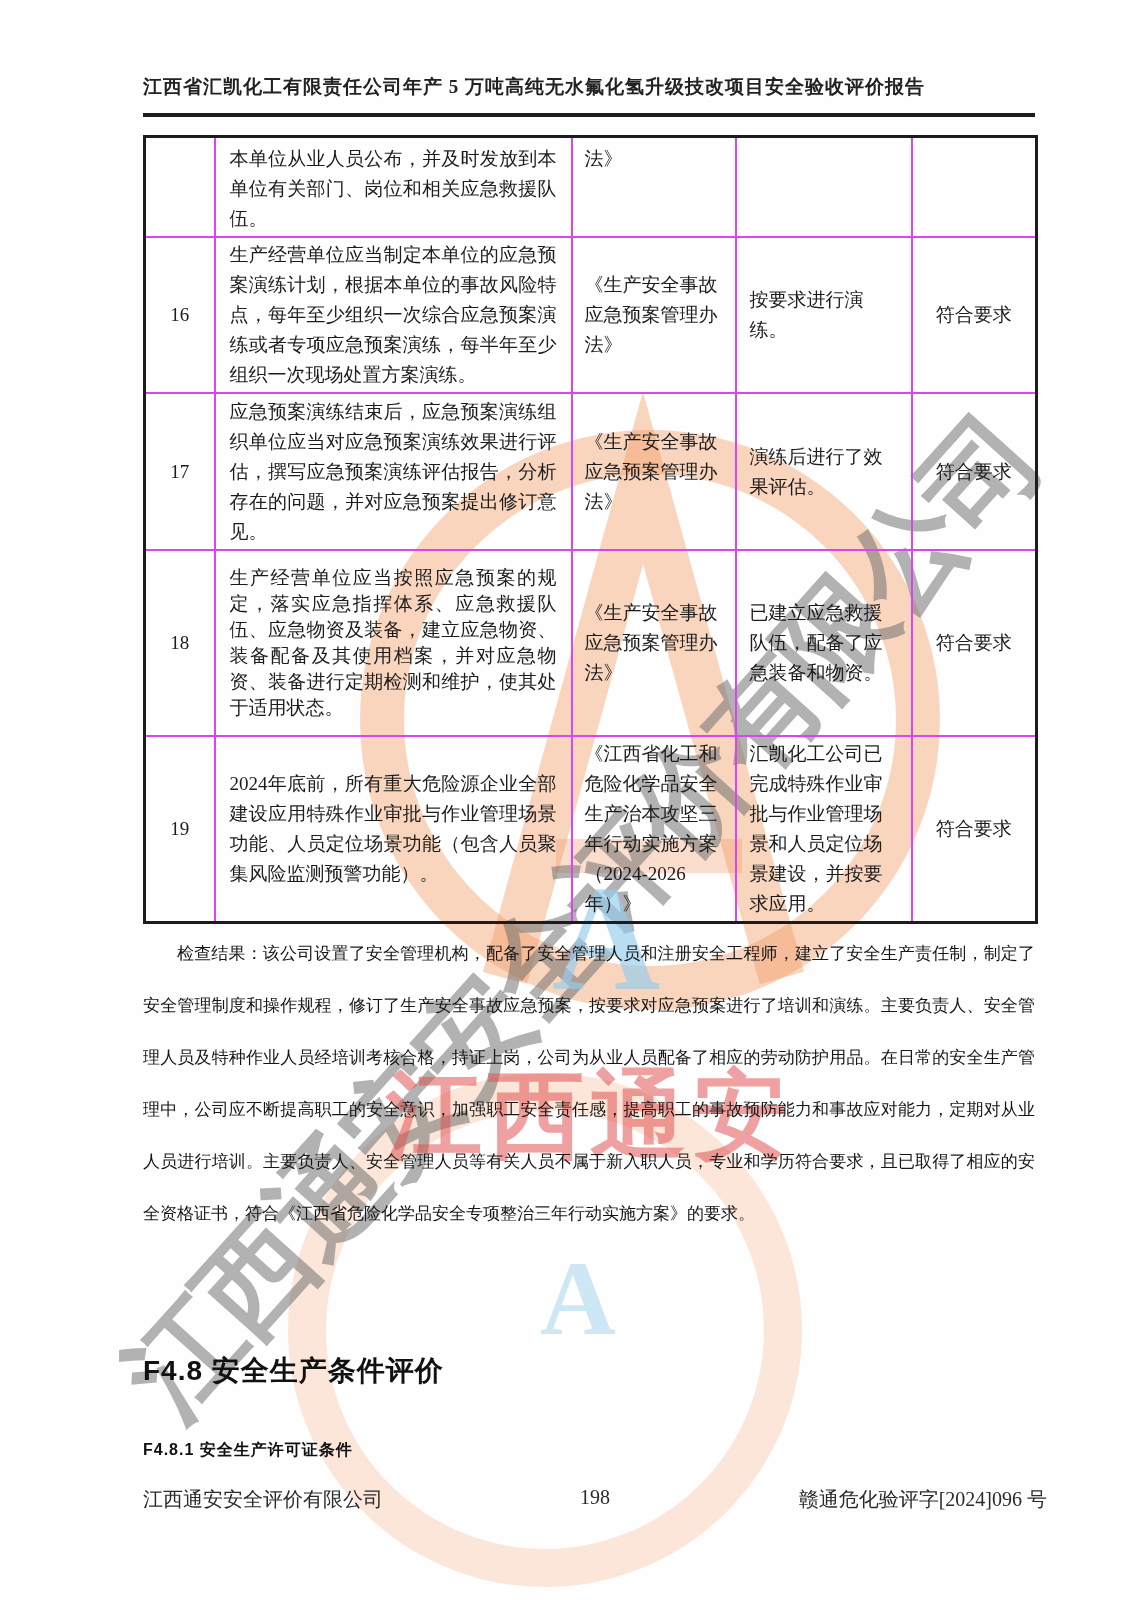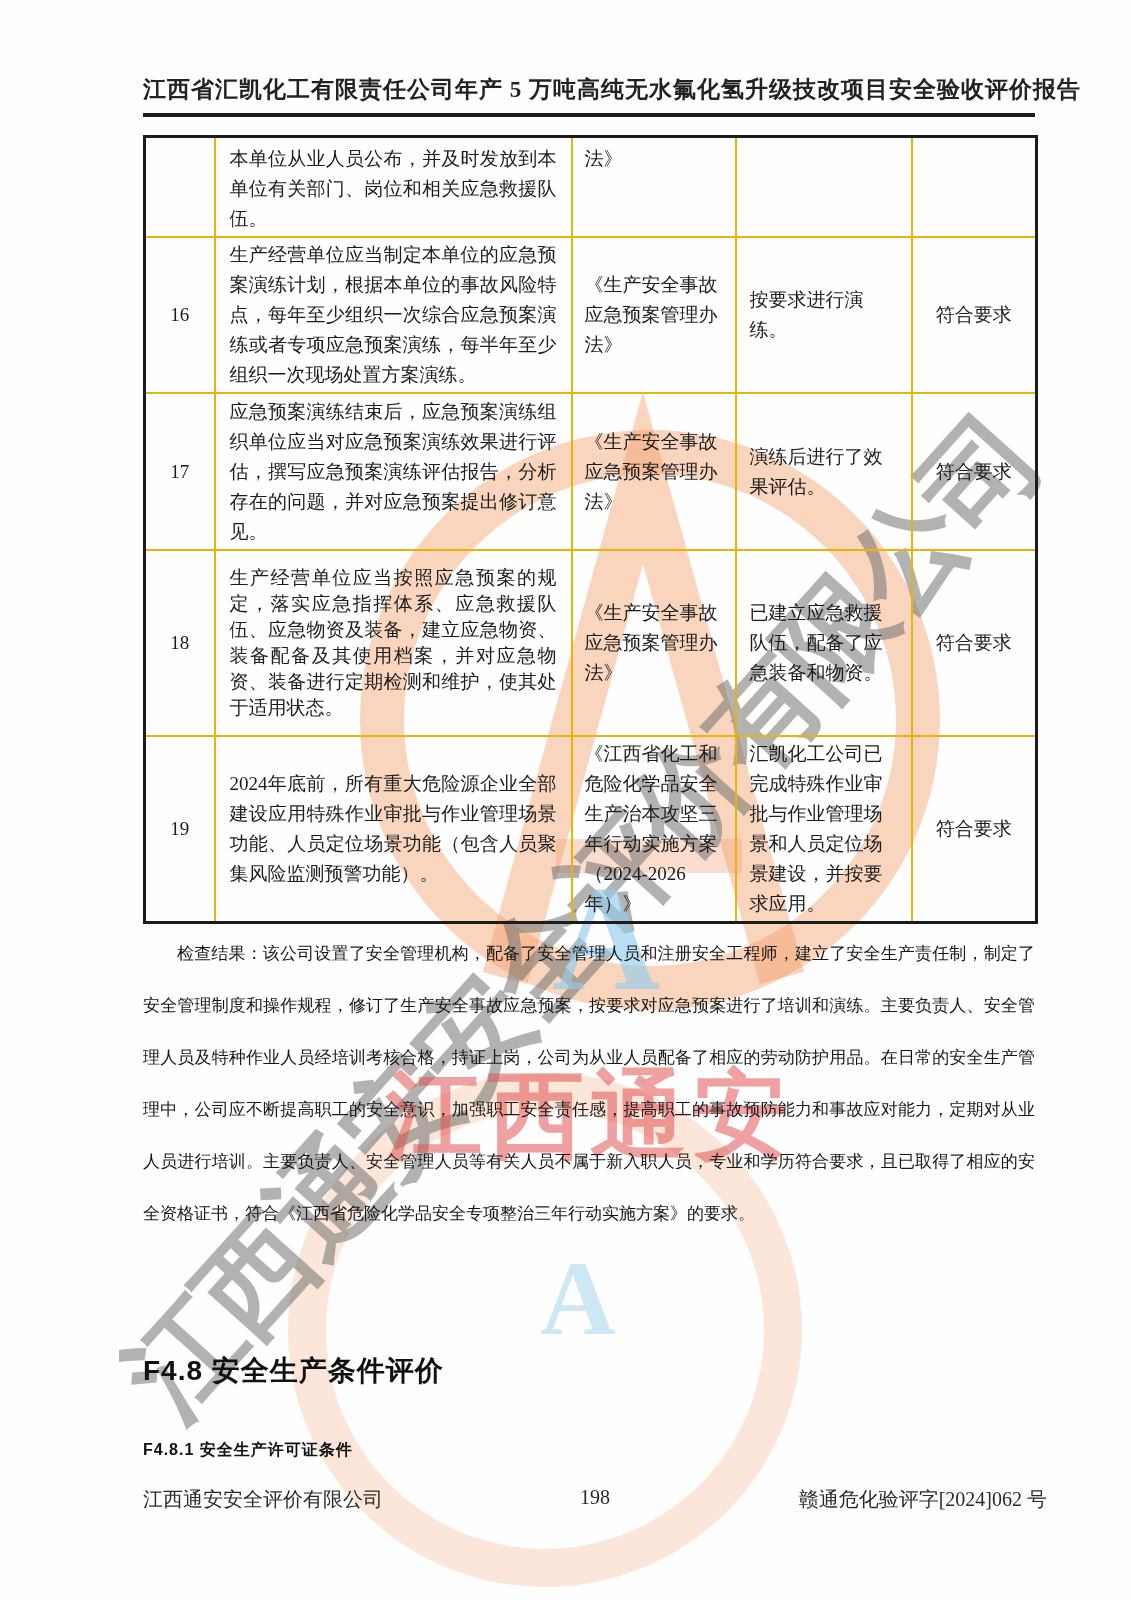--- a/index.html
+++ b/index.html
@@ -40,36 +40,36 @@
     font-family: "Liberation Serif", serif;
     font-size: 105px; font-weight: bold;
     color: rgba(148,205,236,0.45);
   }
 
   
   .content { position: absolute; inset: 0; z-index: 1; }
 
   .doc-header {
     position: absolute; top: 74px; left: 143px; width: 892px;
-    text-align: left; font-size: 23px; font-weight: 600;
+    text-align: left; font-size: 19px; font-weight: 600;
     letter-spacing: 1px; color: #222;
     white-space: nowrap;
   }
   .header-rule {
     position: absolute; top: 113px; left: 143px; width: 892px; height: 4px;
     background: #1c1c1c;
   }
 
   table.comp-table {
     position: absolute; top: 135px; left: 143px;
     width: 892px; border-collapse: collapse; table-layout: fixed;
     font-size: 19px; color: #1c1c1c;
   }
   table.comp-table td {
-    border: 2px solid #eab308;
+    border: 2px solid #d946ef;
     vertical-align: middle;
     line-height: 30px;
     overflow: hidden;
   }
   table.comp-table { border: 3px solid #1c1c1c; }
   tr.r0 { height: 93px; }
   tr.r1 { height: 152px; }
   tr.r2 { height: 157px; }
   tr.r3 { height: 186px; }
   tr.r4 { height: 185px; }
@@ -180,17 +180,17 @@
     </table>
 
     <p class="body-par">检查结果：该公司设置了安全管理机构，配备了安全管理人员和注册安全工程师，建立了安全生产责任制，制定了安全管理制度和操作规程，修订了生产安全事故应急预案，按要求对应急预案进行了培训和演练。主要负责人、安全管理人员及特种作业人员经培训考核合格，持证上岗，公司为从业人员配备了相应的劳动防护用品。在日常的安全生产管理中，公司应不断提高职工的安全意识，加强职工安全责任感，提高职工的事故预防能力和事故应对能力，定期对从业人员进行培训。主要负责人、安全管理人员等有关人员不属于新入职人员，专业和学历符合要求，且已取得了相应的安全资格证书，符合《江西省危险化学品安全专项整治三年行动实施方案》的要求。</p>
 
     <div class="h-f48">F4.8 安全生产条件评价</div>
     <div class="h-f481">F4.8.1 安全生产许可证条件</div>
 
     <div class="doc-footer">
       <span class="f-left">江西通安安全评价有限公司</span>
       <span class="f-page">198</span>
-      <span class="f-right">赣通危化验评字[2024]062 号</span>
+      <span class="f-right">赣通危化验评字[2024]096 号</span>
     </div>
 
   </div>
 </div>
 
 </body></html>

